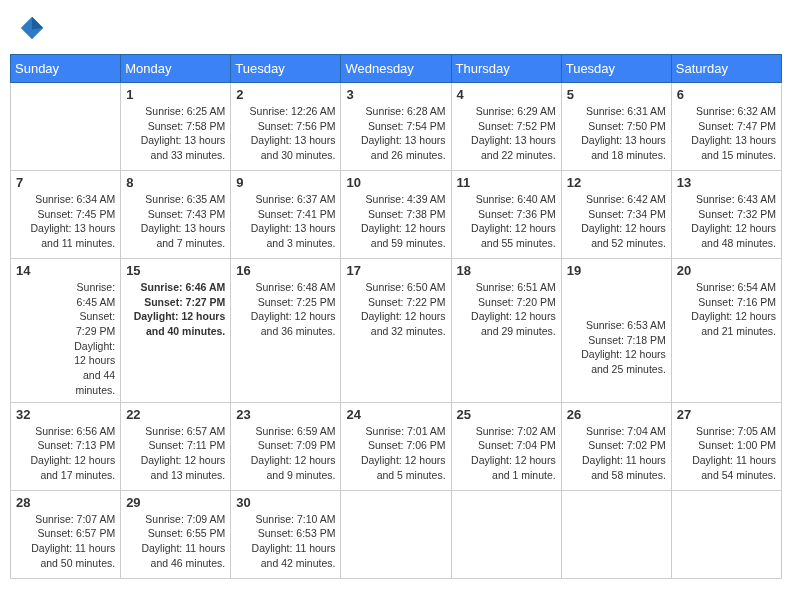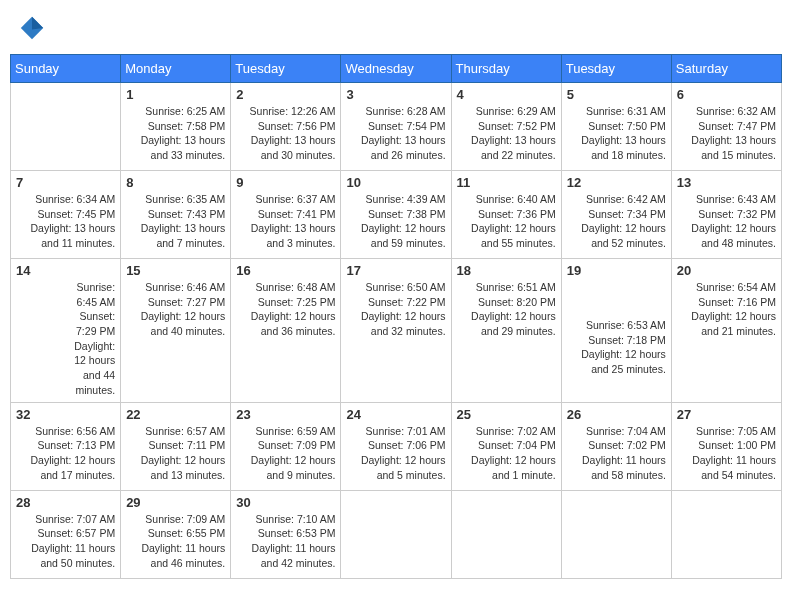--- a/index.html
+++ b/index.html
@@ -220,21 +220,21 @@
       <tr class="week-row">
         <td>
           <span class="day-num">14</span>
           <div class="day-info" style="white-space: pre-line; margin-left: 46px;">Sunrise: 6:45 AM
 Sunset: 7:29 PM
 Daylight: 12 hours
 and 44 minutes.</div>
         </td>
         <td>
           <span class="day-num">15</span>
-          <div class="day-info" style="white-space: pre-line;">Sunrise: 6:46 AM
+          <div class="day-info" style="white-space: pre-line; font-weight: bold;">Sunrise: 6:46 AM
 Sunset: 7:27 PM
 Daylight: 12 hours
 and 40 minutes.</div>
         </td>
         <td>
           <span class="day-num">16</span>
           <div class="day-info" style="white-space: pre-line;">Sunrise: 6:48 AM
 Sunset: 7:25 PM
 Daylight: 12 hours
 and 36 minutes.</div>
@@ -242,21 +242,21 @@
         <td>
           <span class="day-num">17</span>
           <div class="day-info" style="white-space: pre-line;">Sunrise: 6:50 AM
 Sunset: 7:22 PM
 Daylight: 12 hours
 and 32 minutes.</div>
         </td>
         <td>
           <span class="day-num">18</span>
           <div class="day-info" style="white-space: pre-line;">Sunrise: 6:51 AM
-Sunset: 8:20 PM
+Sunset: 7:20 PM
 Daylight: 12 hours
 and 29 minutes.</div>
         </td>
         <td>
           <span class="day-num">19</span>
           <div class="day-info" style="white-space: pre-line; margin-top: 40px;">Sunrise: 6:53 AM
 Sunset: 7:18 PM
 Daylight: 12 hours
 and 25 minutes.</div>
         </td>

